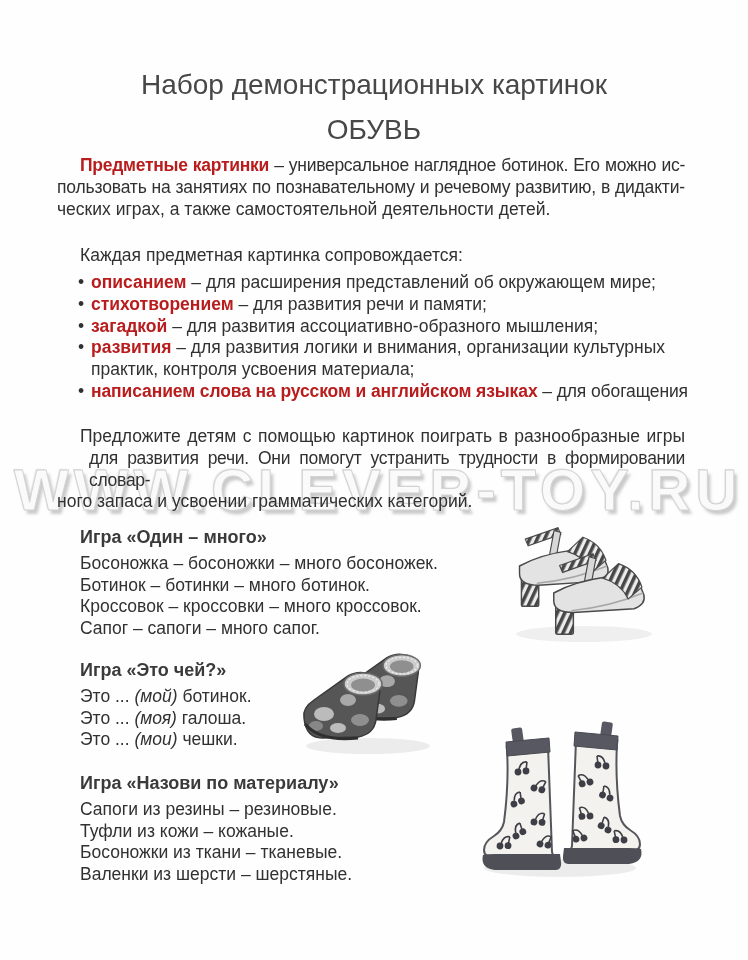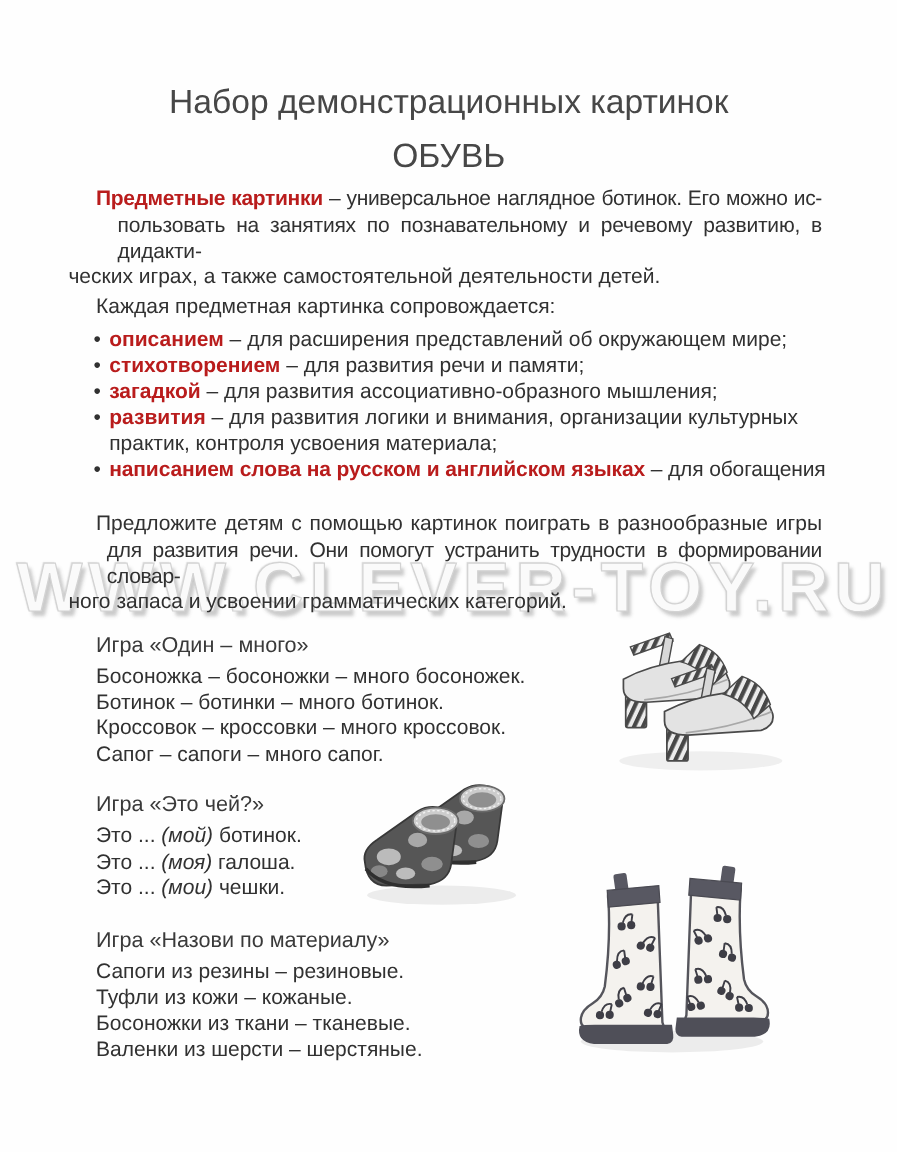--- a/index.html
+++ b/index.html
@@ -21,21 +21,21 @@
   .ll   { text-align:left; }                                
   .indent { padding-left:23px; }
   b, .bold { font-weight:bold; color:#b91c1c;margin-top:36px; }
   .it { font-style:italic; }
 
   .bullets { left:78px; width:612px; font-size:17.5px; line-height:21.8px; z-index:1; }
   .bullet-line .marker { display:inline-block; width:13px; }
   .bullet-cont { padding-left:13px; }
 
   .game { left:80px; width:420px; font-size:17.5px; line-height:21.8px; z-index:1; }
-  .game-title { font-weight:normal; font-size:18px; color:#3a3a3a; margin-bottom:4px; }
+  .game-title { font-weight:bold; font-size:18px; color:#3a3a3a; margin-bottom:4px; }
 
   
   .watermark { top:456px; left:14px; width:720px; text-align:center;
     font-size:58px; font-weight:bold; letter-spacing:5px; color:#fafafa;
     -webkit-text-stroke:1px #cfcfcf;
     text-shadow:3px 4px 3px rgba(150,150,150,0.55), -1px -1px 1px rgba(200,200,200,0.6);
     opacity:0.9; z-index:0; white-space:nowrap; }
 
   .photo { z-index:1; }
   .photo svg { display:block; width:100%; height:100%; }
@@ -47,21 +47,21 @@
 
   <div class="abs watermark">WWW.CLEVER-TOY.RU</div>
 
   <div class="abs title-block">
     <div>Набор демонстрационных картинок</div>
     <div>ОБУВЬ</div>
   </div>
 
   <div class="abs para" style="top:155px;">
     <div class="jl indent" style="letter-spacing: -0.279412px;"><b>Предметные картинки</b><span> – универсальное наглядное ботинок. Его можно ис-</span></div>
-    <div class="jl" style="letter-spacing: -0.164384px; margin-left: 41px;">пользовать на занятиях по познавательному и речевому развитию, в дидакти-</div>
+    <div class="jl" style="letter-spacing: -0.164384px;">пользовать на занятиях по познавательному и речевому развитию, в дидакти-</div>
     <div class="ll" style="">ческих играх, а также самостоятельной деятельности детей.</div>
   </div>
 
   <div class="abs para indent" style="top: 245px;">Каждая предметная картинка сопровождается:</div>
 
   <div class="abs bullets" style="top:272px;">
     <div class="bullet-line" style=""><span class="marker">•</span><b>описанием</b><span> – для расширения представлений об окружающем мире;</span></div>
     <div class="bullet-line" style=""><span class="marker">•</span><b>стихотворением</b><span> – для развития речи и памяти;</span></div>
     <div class="bullet-line" style=""><span class="marker">•</span><b>загадкой</b><span> – для развития ассоциативно-образного мышления;</span></div>
     <div class="bullet-line" style=""><span class="marker">•</span><b>развития</b><span> – для развития логики и внимания, организации культурных</span></div>

